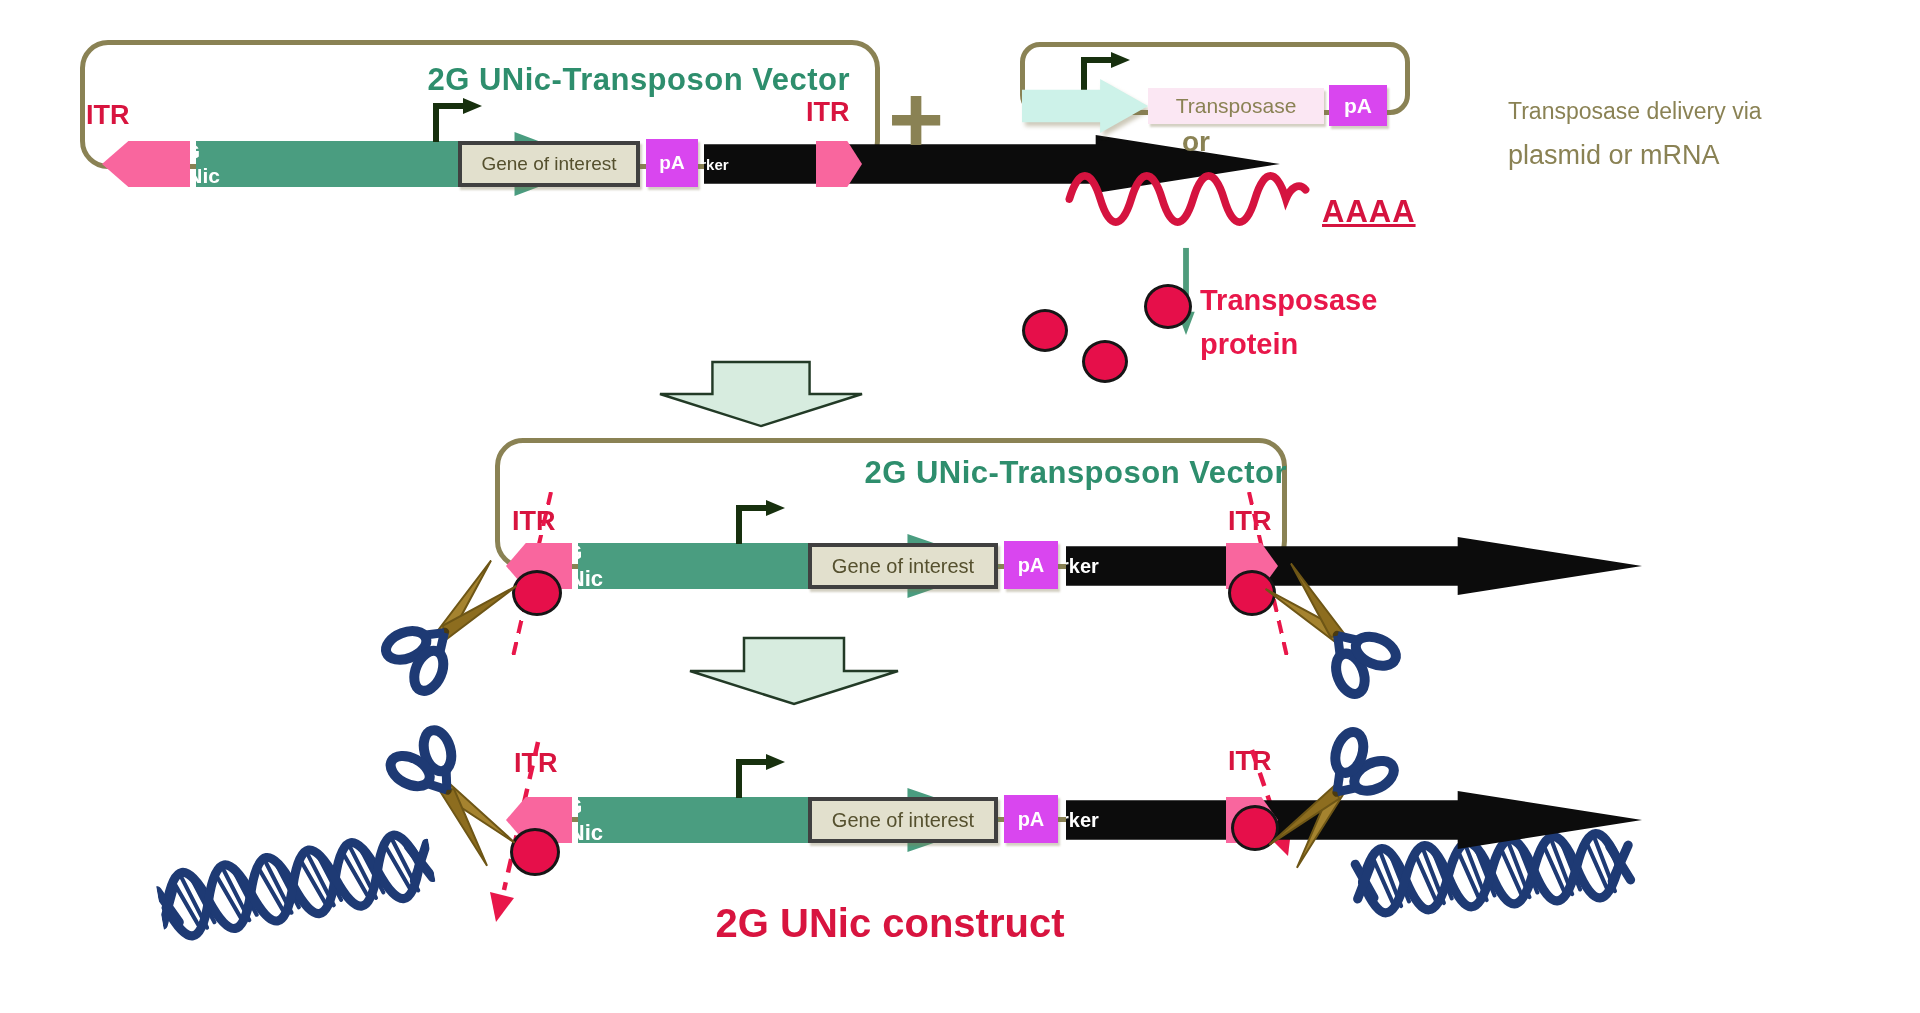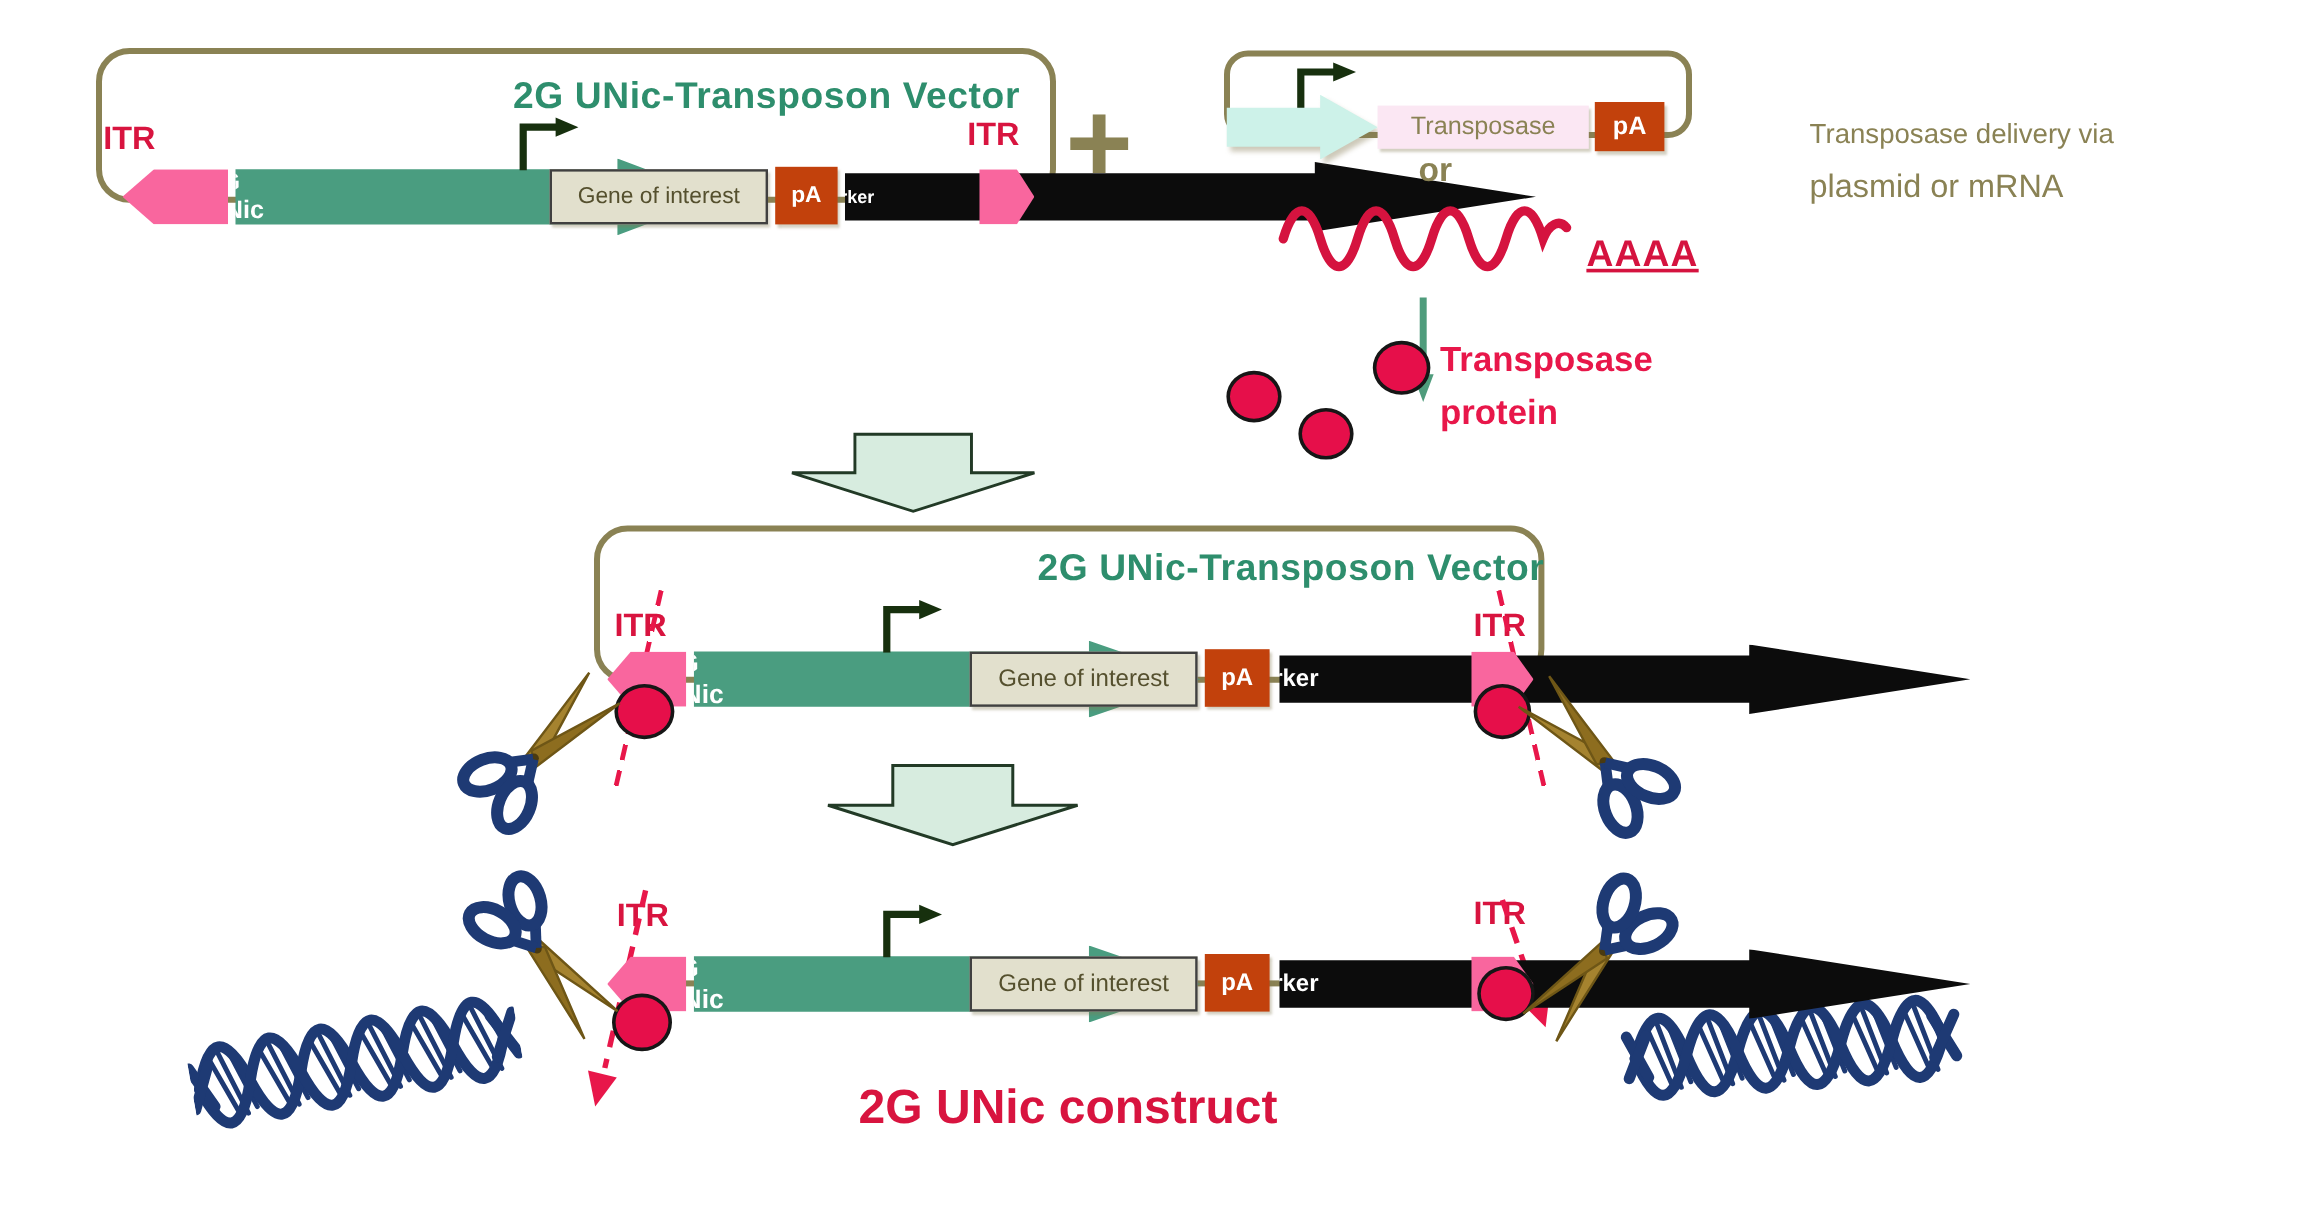--- a/index.html
+++ b/index.html
@@ -12,23 +12,23 @@
   .itr-label{position:absolute;color:#d8143f;font-weight:bold;font-size:27px;}
   
   .itr-l{position:absolute;background:#f9669e;clip-path:polygon(0 50%,30% 0,100% 0,100% 100%,30% 100%);}
   .itr-r{position:absolute;background:#f9669e;clip-path:polygon(0 0,68% 0,100% 50%,68% 100%,0 100%);}
   .gene-arrow{position:absolute;background:#4a9d80;display:flex;align-items:center;justify-content:center;
       clip-path:polygon(0 14%,79% 14%,79% 0,100% 50%,79% 100%,79% 86%,0 86%);
       color:#fff;font-weight:bold;padding-right:21%;box-sizing:border-box;}
   .marker-arrow{position:absolute;background:#0c0c0c;display:flex;align-items:center;justify-content:center;
       clip-path:polygon(0 16%,68% 16%,68% 0,100% 50%,68% 100%,68% 84%,0 84%);
       color:#fff;font-weight:bold;padding-right:30%;box-sizing:border-box;}
-  .seg-box{position:absolute;background:#e2e0cd;border:2px solid #404040;display:flex;align-items:center;
+  .seg-box{position:absolute;background:#e2e0cd;border:4px solid #404040;display:flex;align-items:center;
       justify-content:center;color:#55502e;box-sizing:border-box;box-shadow:2px 3px 2px rgba(130,120,80,.35);}
-  .pa-box{position:absolute;background:#c2410c;display:flex;align-items:center;justify-content:center;
+  .pa-box{position:absolute;background:#d946ef;display:flex;align-items:center;justify-content:center;
       color:#fff;font-weight:bold;box-shadow:2px 3px 2px rgba(130,120,80,.35);}
   .circle-red{position:absolute;background:#e60f4a;border:3px solid #161616;border-radius:50%;}
   .dash-line{position:absolute;width:4px;
       background:repeating-linear-gradient(to bottom,#e8174a 0 13px,transparent 13px 22px);
       transform-origin:top center;}
   .backbone{position:absolute;height:5px;background:#8a8254;}
   .plus-sign{position:absolute;color:#8a8254;font-size:96px;font-weight:bold;line-height:1;}
   .olive-text{position:absolute;color:#8a8254;}
   .crimson-text{position:absolute;color:#e8174a;font-weight:bold;}
   .caption{position:absolute;text-align:center;color:#d8143f;font-weight:bold;font-size:40px;}

